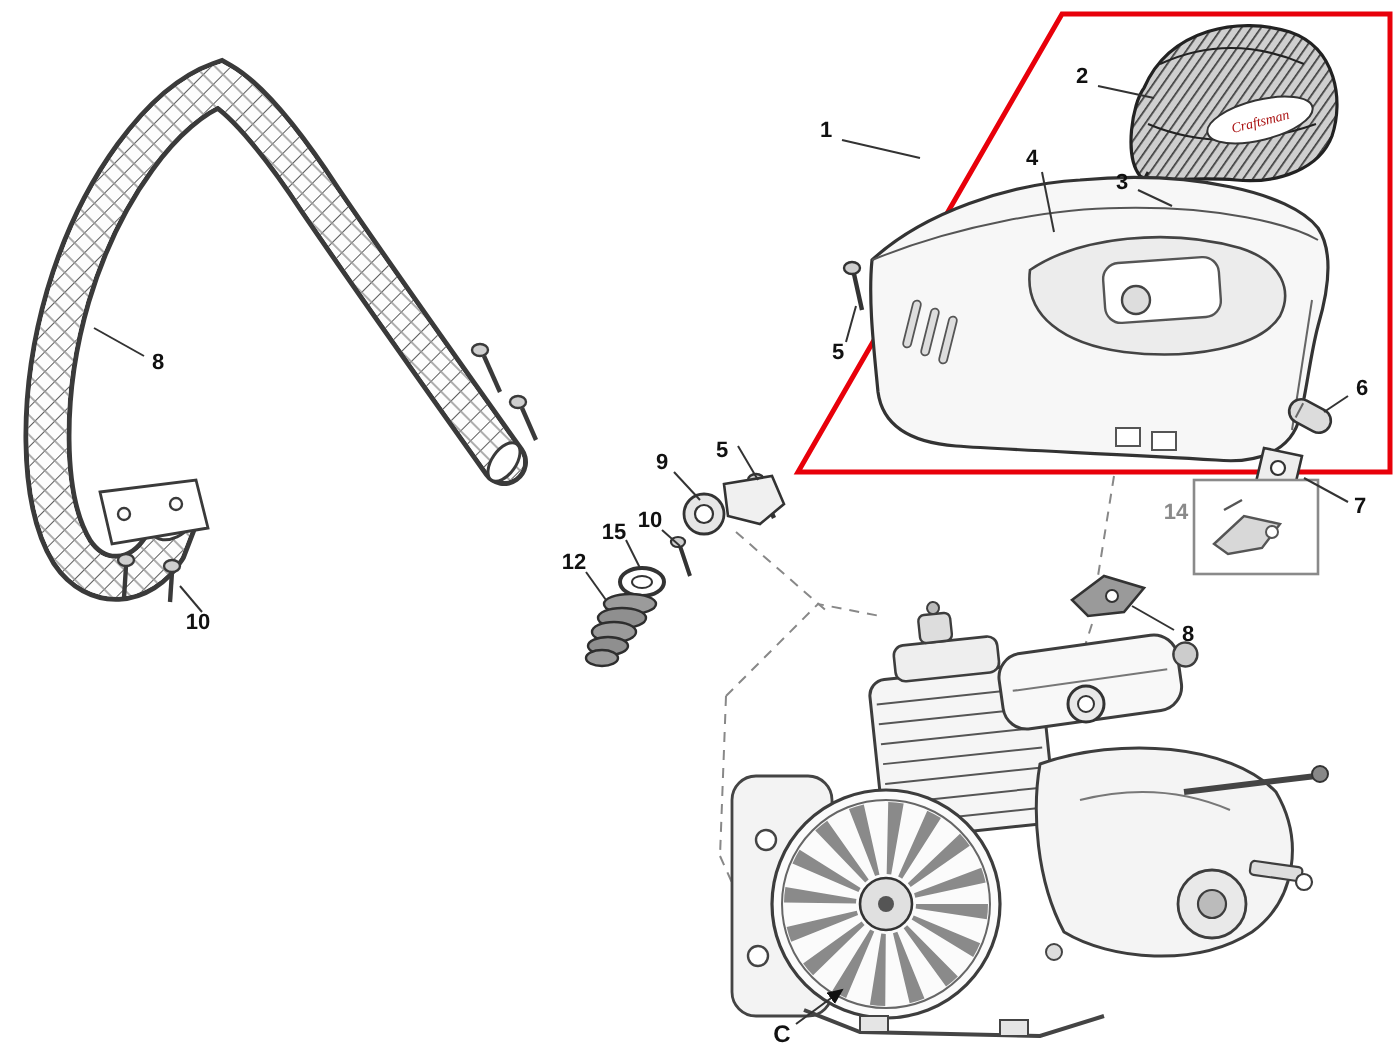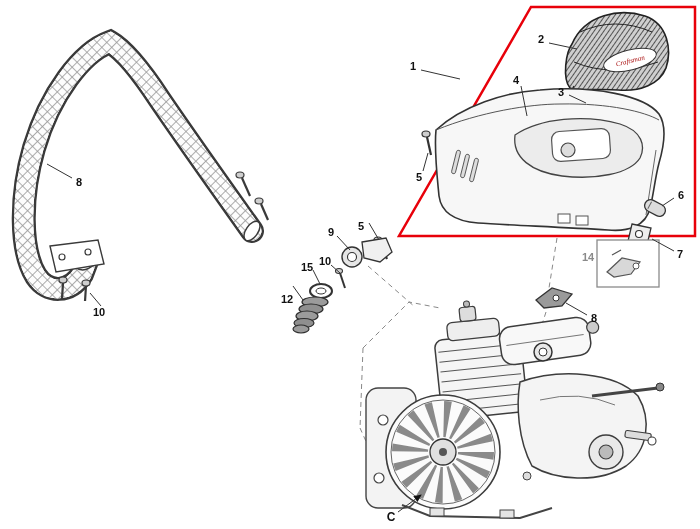--- a/index.html
+++ b/index.html
@@ -238,18 +238,18 @@
 <div class="part-label" style="left:516px;top:80px">4</div>
 <div class="part-label" style="left:419px;top:177px">5</div>
 <div class="part-label" style="left:361px;top:226px">5</div>
 <div class="part-label" style="left:681px;top:195px">6</div>
 <div class="part-label" style="left:680px;top:254px">7</div>
 <div class="part-label" style="left:594px;top:318px">8</div>
 <div class="part-label" style="left:331px;top:232px">9</div>
 <div class="part-label" style="left:325px;top:261px">10</div>
 <div class="part-label" style="left:99px;top:312px">10</div>
 <div class="part-label" style="left:307px;top:267px">15</div>
-<div class="part-label" style="left:287px;top:299px">12</div>
+<div class="part-label" style="left:287px;top:282px">12</div>
 <div class="part-label" style="left:79px;top:182px">8</div>
 <div class="part-label muted" style="left:588px;top:257px">14</div>
 <div class="part-label big" style="left:391px;top:517px">C</div>
 
 </div>
 
 </body></html>

